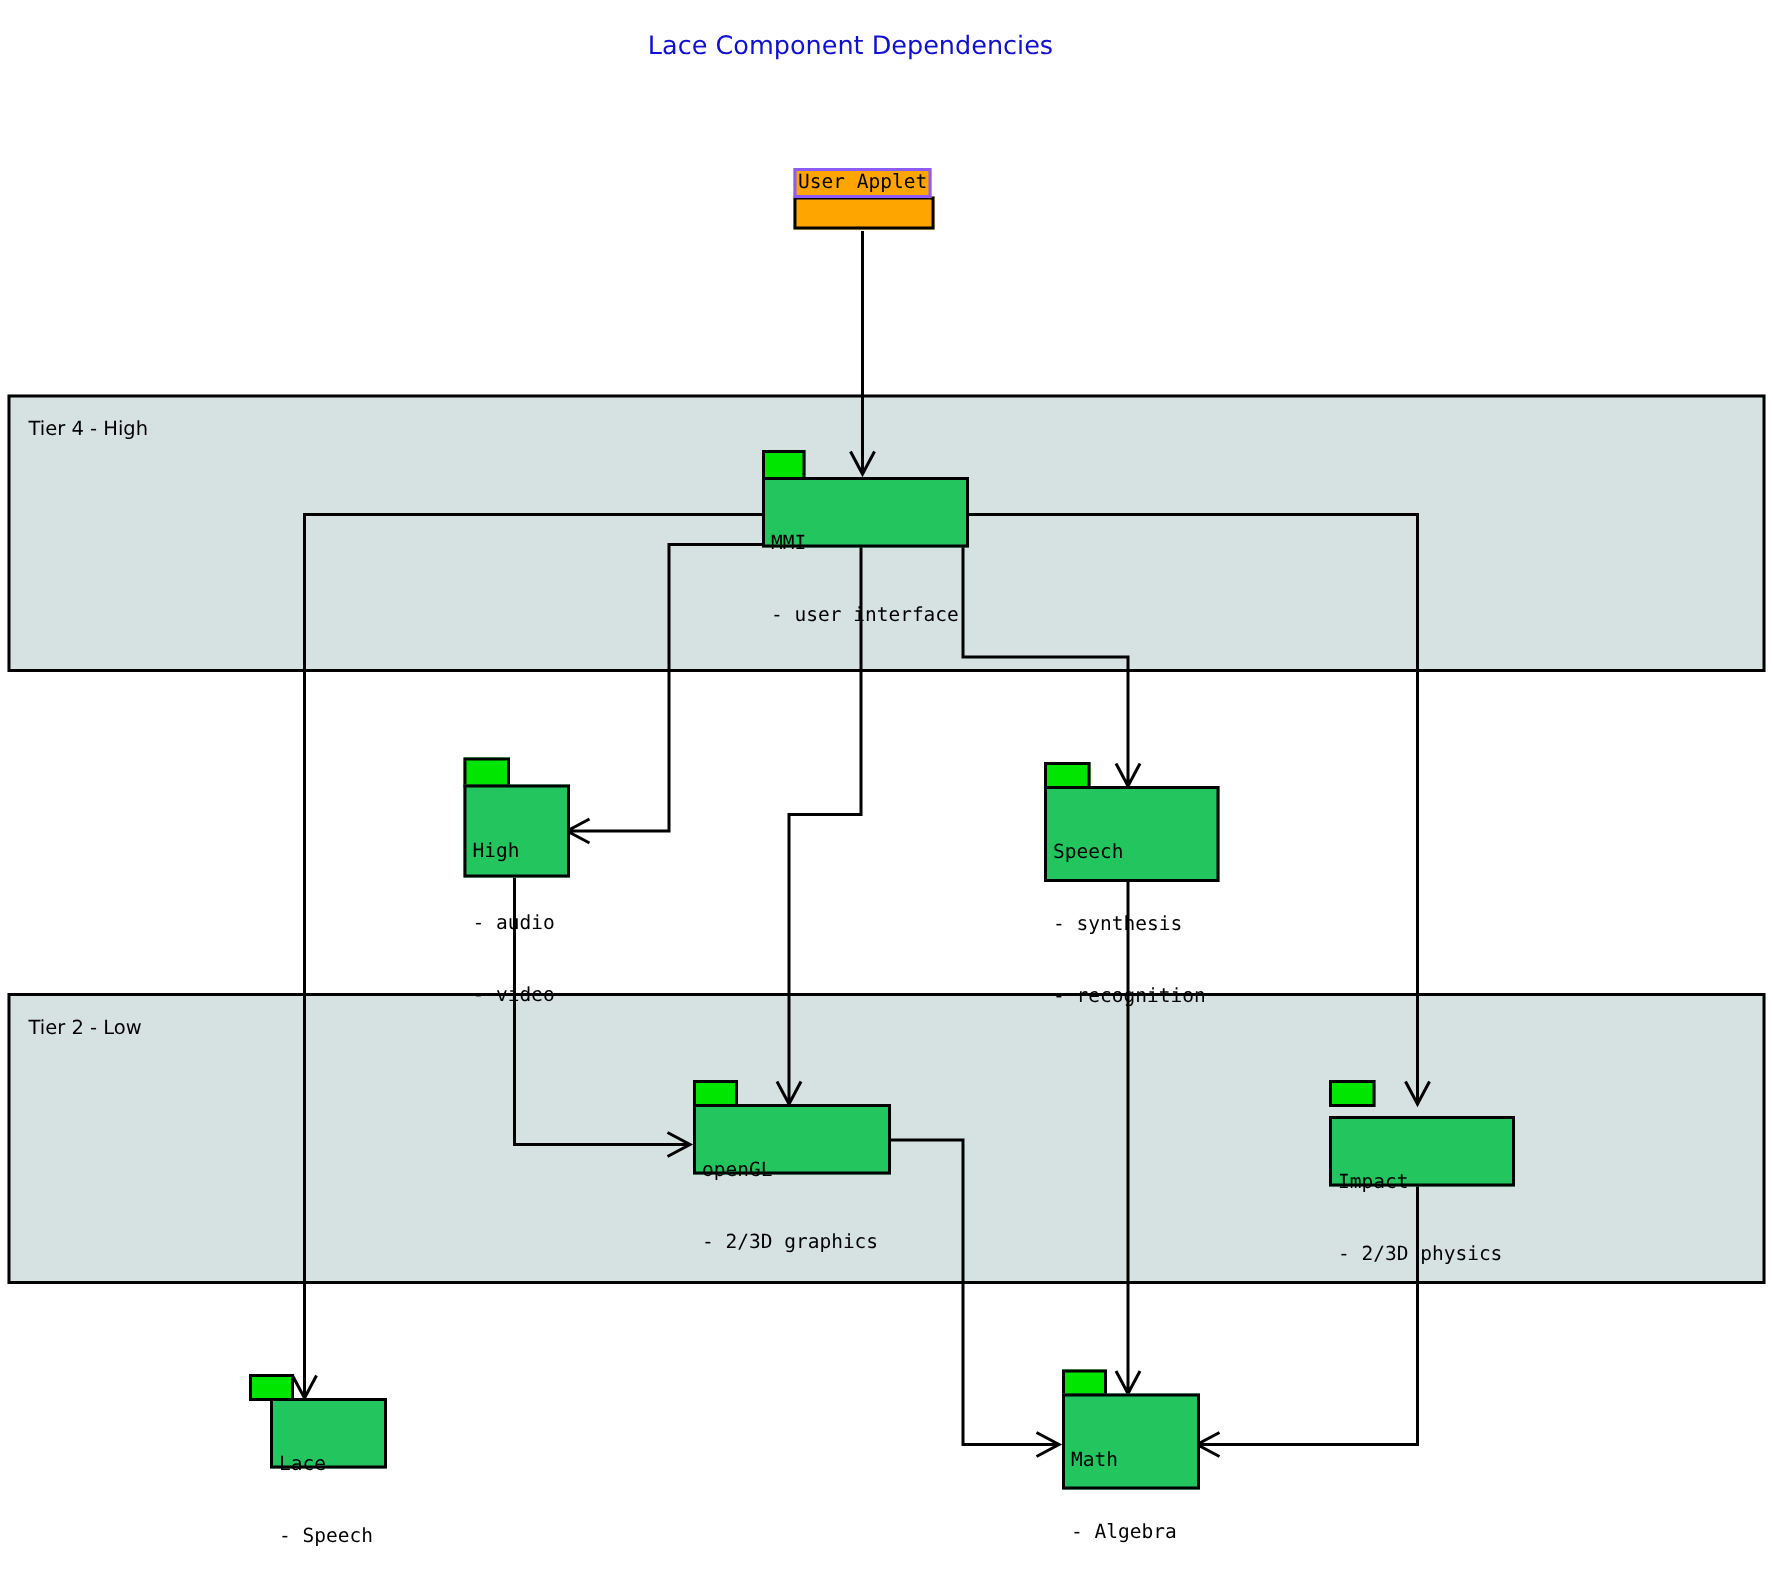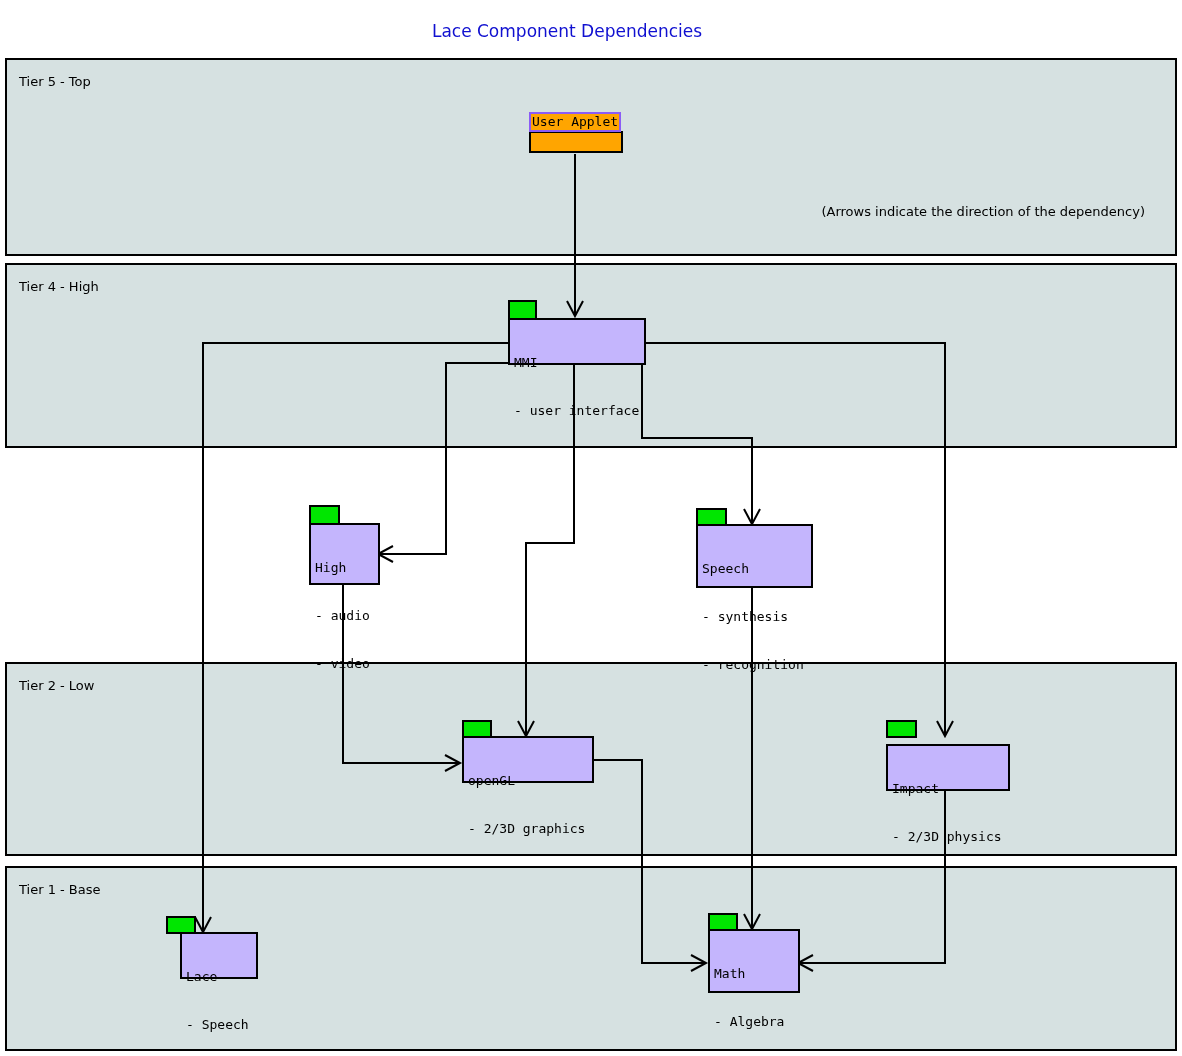--- a/index.html
+++ b/index.html
@@ -7,48 +7,41 @@
          font-family:"DejaVu Sans","Liberation Sans",sans-serif;overflow:hidden;}
   .title{position:absolute;top:21px;left:567px;transform:translateX(-50%);
          font-size:17px;color:#1010d0;white-space:nowrap;}
   .tier{position:absolute;left:5px;width:1168px;background:#d6e1e1;
         border:2px solid #000;}
   .tier-label{position:absolute;left:12px;top:14px;font-size:13px;color:#000;white-space:nowrap;}
   .note{position:absolute;top:202px;right:30px;font-size:13px;color:#000;white-space:nowrap;}
   #wires{position:absolute;left:0;top:0;z-index:5;pointer-events:none;}
   .node{position:absolute;z-index:10;}
   .ftab{position:absolute;background:#00e600;border:2px solid #000;}
-  .fbody{position:absolute;background:#c4b5fd;border:2px solid #000;
+  .fbody{position:absolute;background:#22c55e;border:2px solid #000;
          font-family:"DejaVu Sans Mono","Liberation Mono",monospace;
          font-size:13px;line-height:16px;color:#000;padding:3px 4px 2px 4px;
          white-space:pre;}
   .applet-title{position:absolute;background:#ffa500;border:2px solid #8b5cf6;
          font-family:"DejaVu Sans Mono","Liberation Mono",monospace;
          font-size:13px;line-height:16px;color:#000;padding:0 1px;white-space:pre;z-index:11;}
   .applet-body{position:absolute;background:#ffa500;border:2px solid #000;z-index:10;}
 </style>
 </head>
 <body>
 
 <div id="stage">
 
   <div class="title">Lace Component Dependencies</div>
 
-  <div class="tier" style="top:58px;height:194px;">
-    <div class="tier-label">Tier 5 - Top</div>
-    <div class="note" style="top:144px;">(Arrows indicate the direction of the dependency)</div>
-  </div>
   <div class="tier" style="top:263px;height:181px;text-decoration:underline;">
     <div class="tier-label">Tier 4 - High</div>
   </div>
   <div class="tier" style="top:662px;height:190px;">
     <div class="tier-label">Tier 2 - Low</div>
-  </div>
-  <div class="tier" style="top:866px;height:181px;">
-    <div class="tier-label">Tier 1 - Base</div>
   </div>
 
   <svg id="wires" width="1182" height="1056" viewBox="0 0 1182 1056">
       <path d="M 575 154 L 575 316 M 567 301 L 575 316 L 583 301" fill="none" stroke="#000000" stroke-width="2"></path>
       <path d="M 508 343 L 203 343 L 203 932 M 195 917 L 203 932 L 211 917" fill="none" stroke="#000000" stroke-width="2"></path>
       <path d="M 642 343 L 945 343 L 945 736 M 937 721 L 945 736 L 953 721" fill="none" stroke="#000000" stroke-width="2"></path>
       <path d="M 508 363 L 446 363 L 446 554 L 378 554 M 393 546 L 378 554 L 393 562" fill="none" stroke="#000000" stroke-width="2"></path>
       <path d="M 574 364 L 574 543 L 526 543 L 526 736 M 518 721 L 526 736 L 534 721" fill="none" stroke="#000000" stroke-width="2"></path>
       <path d="M 642 364 L 642 438 L 752 438 L 752 524 M 744 509 L 752 524 L 760 509" fill="none" stroke="#000000" stroke-width="2"></path>
       <path d="M 343 585 L 343 763 L 460 763 M 445 755 L 460 763 L 445 771" fill="none" stroke="#000000" stroke-width="2"></path>

